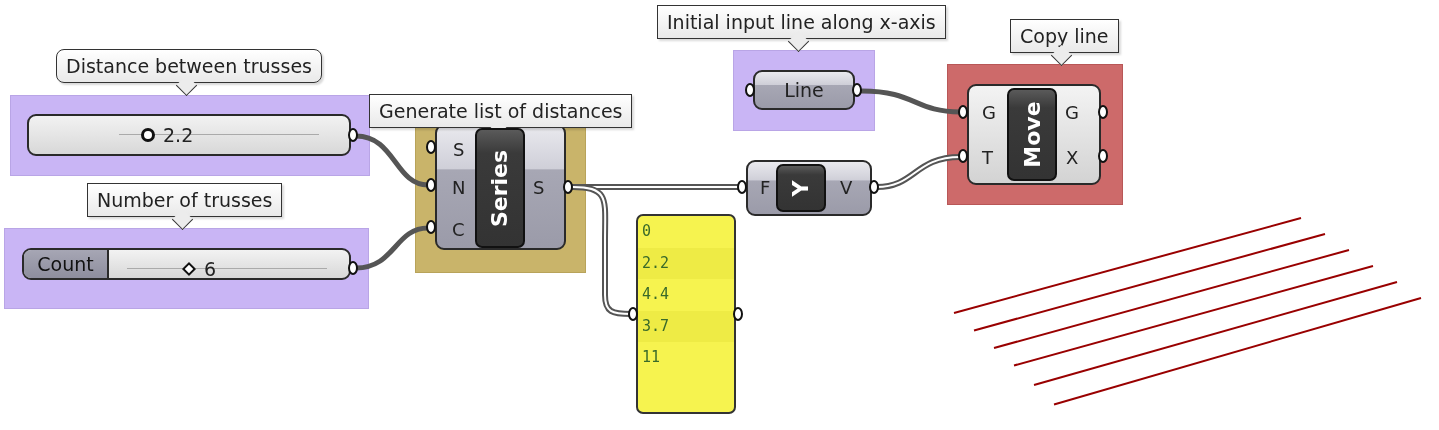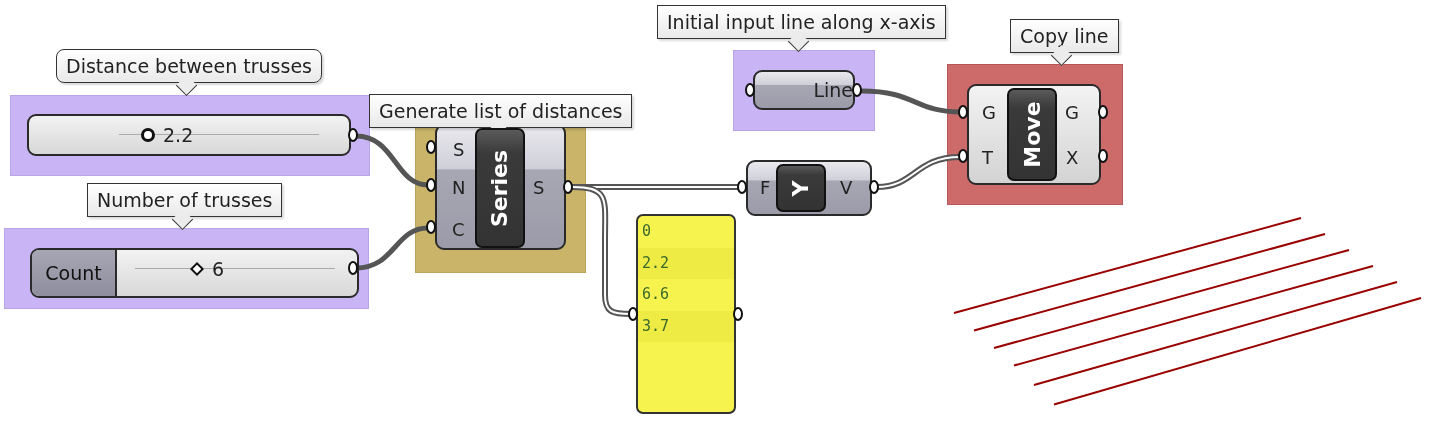--- a/index.html
+++ b/index.html
@@ -68,21 +68,21 @@
 <div class="tip" style="left:657px;top:5px;">Initial input line along x-axis</div>
 <div class="tip" style="left:1010px;top:19px;">Copy line</div>
 
 <div class="slider" style="left:27px;top:114px;width:324px;height:42px;">
   <div class="ticks" style="left:90px;right:30px;top:8px;"></div>
   <span class="abs" style="left:112px;top:12px;width:14px;height:14px;border:3px solid #111;border-radius:50%;box-sizing:border-box;background:#fff;"></span>
   <span class="abs" style="left:134px;top:8px;font-size:19px;color:#222;">2.2</span>
 </div>
 <div class="port" style="left:348px;top:128px;"></div>
 
-<div class="slider" style="left:30px;top:248px;width:329px;height:50px;padding-left:32px;">
+<div class="slider" style="left:22px;top:248px;width:329px;height:32px;padding-left:32px;">
   <div class="name" style="width:83px;">Count</div>
   <div class="ticks" style="left:103px;right:22px;top:8px;"></div>
   <span class="abs" style="left:160px;top:14px;width:10px;height:10px;border:2.5px solid #111;box-sizing:border-box;background:#fff;transform:rotate(45deg);"></span>
   <span class="abs" style="left:180px;top:8px;font-size:19px;color:#222;">6</span>
 </div>
 <div class="port" style="left:348px;top:261px;"></div>
 
 <div class="comp" style="left:435px;top:124px;width:131px;height:126px;">
   <span class="plabel" style="left:16px;top:13px;">S</span>
   <span class="plabel" style="left:15px;top:51px;">N</span>
@@ -94,29 +94,30 @@
   </div>
 <div class="port" style="left:426px;top:140px;"></div>
 <div class="port" style="left:426px;top:178px;"></div>
 <div class="port" style="left:426px;top:220px;"></div>
 <div class="port" style="left:563px;top:180px;"></div>
 
 <div class="panel" style="left:636px;top:214px;width:100px;height:200px;">
   <div id="panel-rows">
       <div class="prow">0</div>
       <div class="prow">2.2</div>
-      <div class="prow">6.6</div>
+      <div class="prow">4.4</div>
       <div class="prow">3.7</div>
+      <div class="prow">11</div>
     </div>
 </div>
 <div class="port" style="left:628px;top:307px;"></div>
 <div class="port" style="left:733px;top:307px;"></div>
 
 <div class="comp" style="left:753px;top:70px;width:102px;height:40px;">
-  <span class="abs" style="left:0;right:0;top:7px;text-align:right;font-size:19px;color:#222;">Line</span>
+  <span class="abs" style="left:0;right:0;top:7px;text-align:center;font-size:19px;color:#222;">Line</span>
 </div>
 <div class="port" style="left:745px;top:83px;"></div>
 <div class="port" style="left:852px;top:83px;"></div>
 
 <div class="comp" style="left:746px;top:160px;width:126px;height:56px;">
   <span class="plabel" style="left:12px;top:15px;">F</span>
   <span class="plabel" style="left:92px;top:15px;">V</span>
 </div>
 <div class="nick" style="left:776px;top:164px;width:50px;height:48px;font-size:22px;">
     <span style="display:inline-block;transform:rotate(-90deg);">Y</span>

